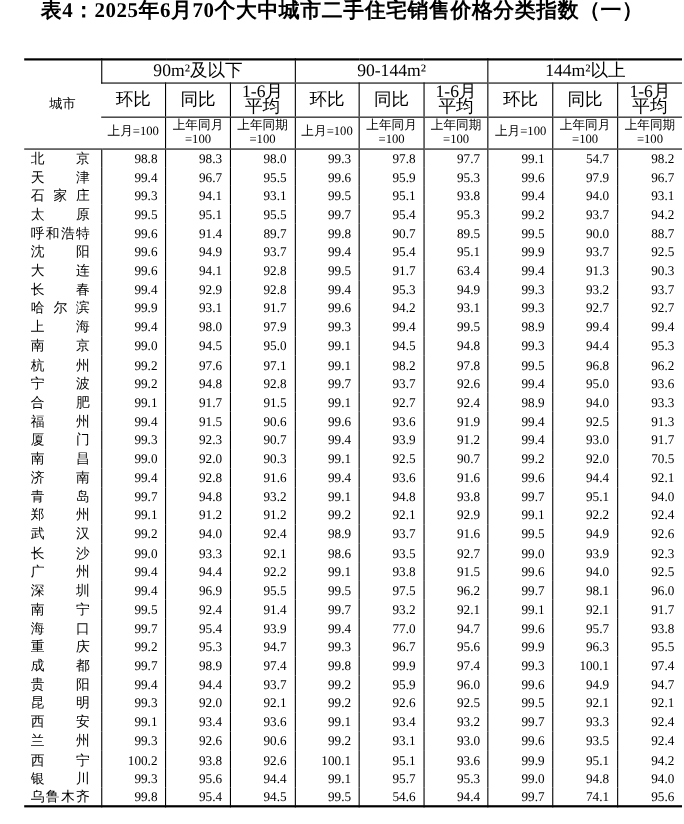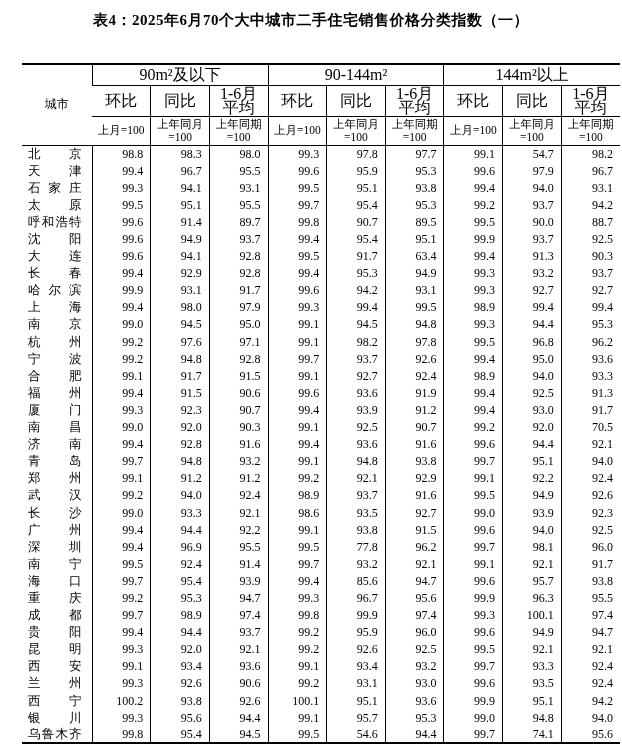--- a/index.html
+++ b/index.html
@@ -4,22 +4,21 @@
 <style>
   * { margin: 0; padding: 0; box-sizing: border-box; }
   html, body {
     width: 622px; height: 749px;
     background: #ffffff;
     font-family: "Liberation Serif", "DejaVu Serif", serif;
     color: #000;
     overflow: hidden;
   }
   .title {
-    margin-top: 10px;
-    font-size: 15px;
+    font-size: 19px;
     font-weight: bold;
     text-align: center;
     line-height: 20px;
     letter-spacing: 0.5px;
   }
   table.idx {
     border-collapse: collapse;
     table-layout: fixed;
     width: 598px;
     margin: 33px 0 0 22px;
@@ -512,21 +511,21 @@
           <td class="city-cell">
             <div class="city-just">
               <span>深</span>
               <span>圳</span>
             </div>
           </td>
           <td class="num">99.4</td>
           <td class="num">96.9</td>
           <td class="num">95.5</td>
           <td class="num">99.5</td>
-          <td class="num">77.8</td>
+          <td class="num">97.5</td>
           <td class="num">96.2</td>
           <td class="num">99.7</td>
           <td class="num">98.1</td>
           <td class="num">96.0</td>
         </tr>
         <tr>
           <td class="city-cell">
             <div class="city-just">
               <span>南</span>
               <span>宁</span>
@@ -546,21 +545,21 @@
           <td class="city-cell">
             <div class="city-just">
               <span>海</span>
               <span>口</span>
             </div>
           </td>
           <td class="num">99.7</td>
           <td class="num">95.4</td>
           <td class="num">93.9</td>
           <td class="num">99.4</td>
-          <td class="num">85.6</td>
+          <td class="num">77.0</td>
           <td class="num">94.7</td>
           <td class="num">99.6</td>
           <td class="num">95.7</td>
           <td class="num">93.8</td>
         </tr>
         <tr>
           <td class="city-cell">
             <div class="city-just">
               <span>重</span>
               <span>庆</span>

